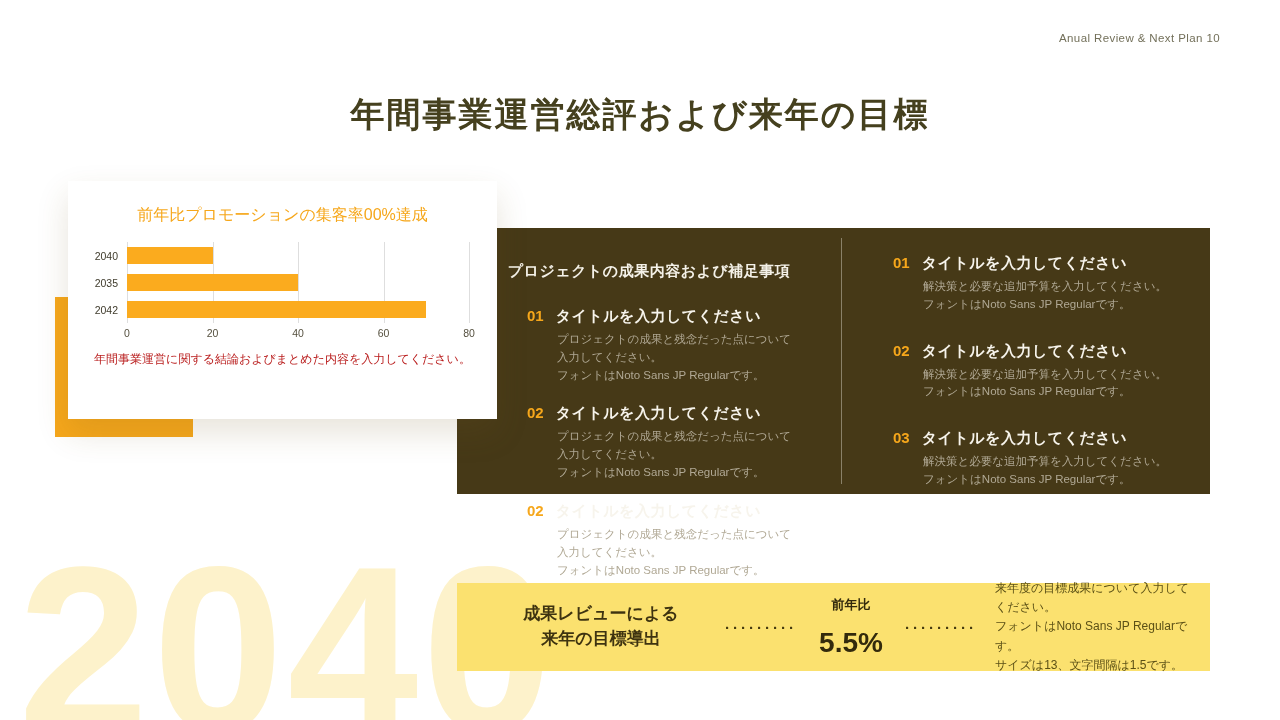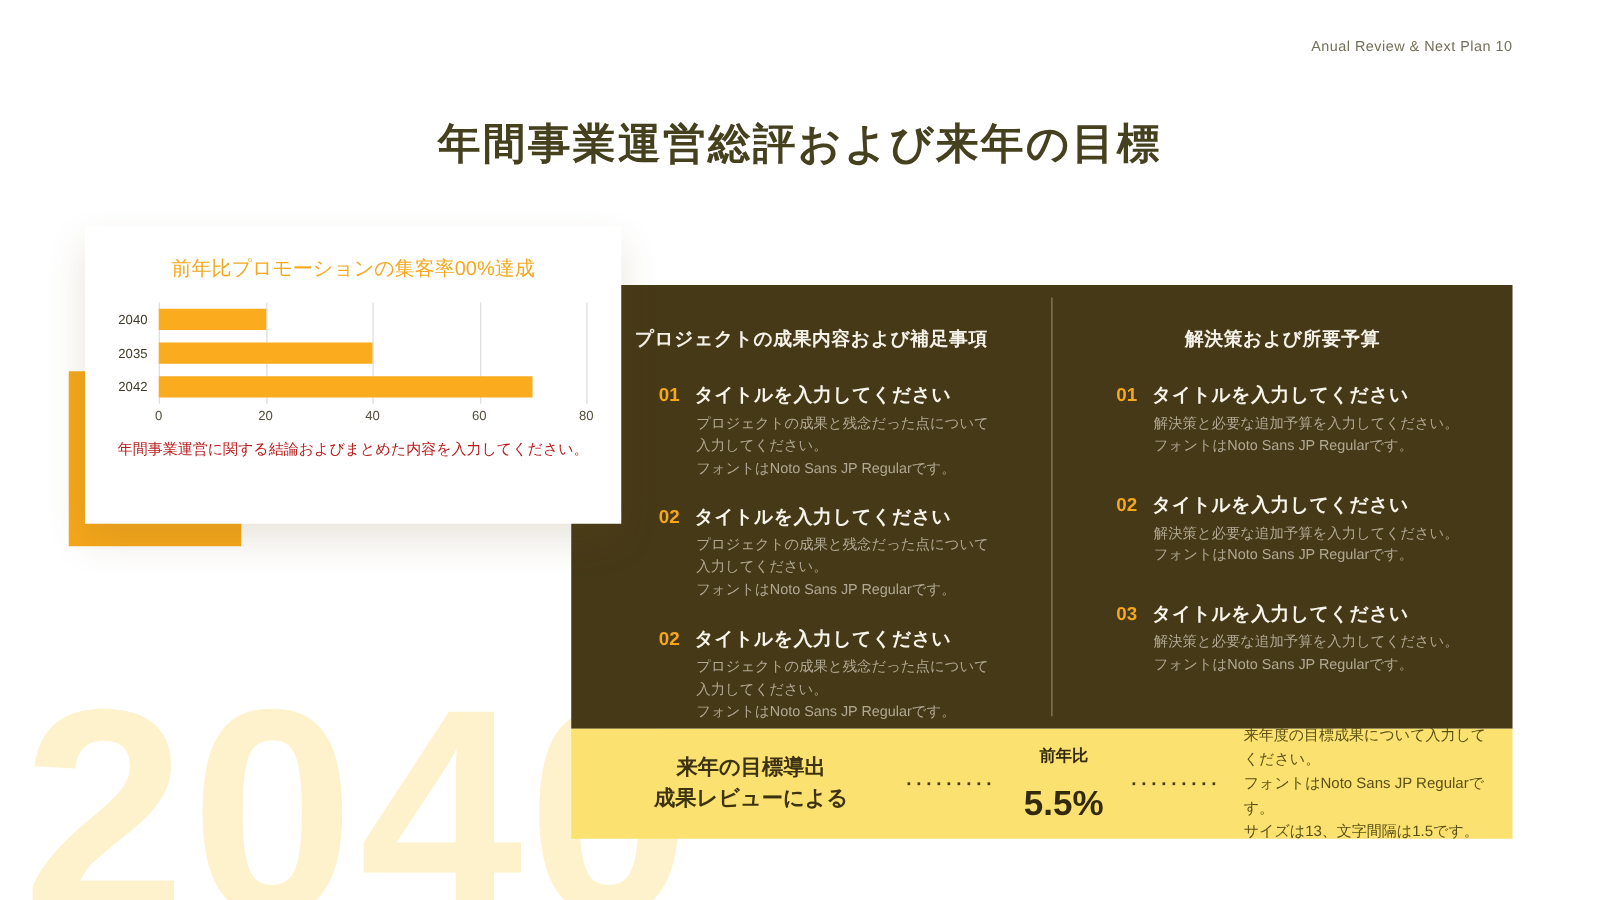--- a/index.html
+++ b/index.html
@@ -4,21 +4,21 @@
 <style>
   * { margin:0; padding:0; box-sizing:border-box; }
   html,body { background:#e8e8e8; }
   body { font-family:"Liberation Sans","DejaVu Sans",sans-serif; }
   .slide {
     position:relative; width:1280px; height:720px; margin:0 auto;
     background:#ffffff; overflow:hidden;
   }
   
   .header-note {
-    position:absolute; top:32px; right:70px;
+    position:absolute; top:32px; right:60px;
     font-size:11.5px; letter-spacing:.4px; color:#73705a;
   }
   .page-title {
     position:absolute; top:92px; left:0; width:100%;
     text-align:center; font-size:34px; font-weight:700;
     letter-spacing:2px; color:#45401e;
   }
   
   .watermark {
     position:absolute; top:532px; left:18px; z-index:0;
@@ -53,21 +53,21 @@
     font-size:10.5px; color:#3f3b2c;
   }
   .bar { position:absolute; left:0; top:5px; height:17px; }
   .chart-caption {
     margin-top:26px; text-align:center;
     font-size:12px; line-height:1.75; color:#b91c1c;
   }
   .chart-caption span { display:block; }
   
   .panel {
-    position:absolute; left:457px; top:228px; width:753px; height:355px;
+    position:absolute; left:457px; top:228px; width:753px; height:266px;
     background:var(--panel-brown,#463917); z-index:1;
     display:flex;
   }
   .panel-col { position:relative; }
   .col-left  { width:384px; }
   .col-right { flex:1; }
   .panel-divider {
     width:1px; margin:10px 0; background:rgba(222,218,205,.45);
   }
   .panel-header {
@@ -182,21 +182,20 @@
             <span>入力してください。</span>
             <span>フォントはNoto Sans JP Regularです。</span>
           </div>
         </div>
       </div>
     </div>
 
     <div class="panel-divider"></div>
 
     <div class="panel-col col-right">
-      <div class="panel-header">解決策および所要予算</div>
       <div class="items">
         <div class="item">
           <div class="item-head">
             <span class="item-num">01</span>
             <span class="item-title">タイトルを入力してください</span>
           </div>
           <div class="item-body">
             <span>解決策と必要な追加予算を入力してください。</span>
             <span>フォントはNoto Sans JP Regularです。</span>
           </div>
@@ -220,22 +219,22 @@
             <span>解決策と必要な追加予算を入力してください。</span>
             <span>フォントはNoto Sans JP Regularです。</span>
           </div>
         </div>
       </div>
     </div>
   </div>
 
   <div class="footer-bar">
     <div class="review-label">
+      <span>成果レビューによる</span>
       <span>来年の目標導出</span>
-      <span>成果レビューによる</span>
     </div>
     <div class="dots">·········</div>
     <div class="metric">
       <span class="metric-label">前年比</span>
       <span class="metric-value">5.5%</span>
     </div>
     <div class="dots">·········</div>
     <div class="footer-note">
       <span>来年度の目標成果について入力してください。</span>
       <span>フォントはNoto Sans JP Regularです。</span>

